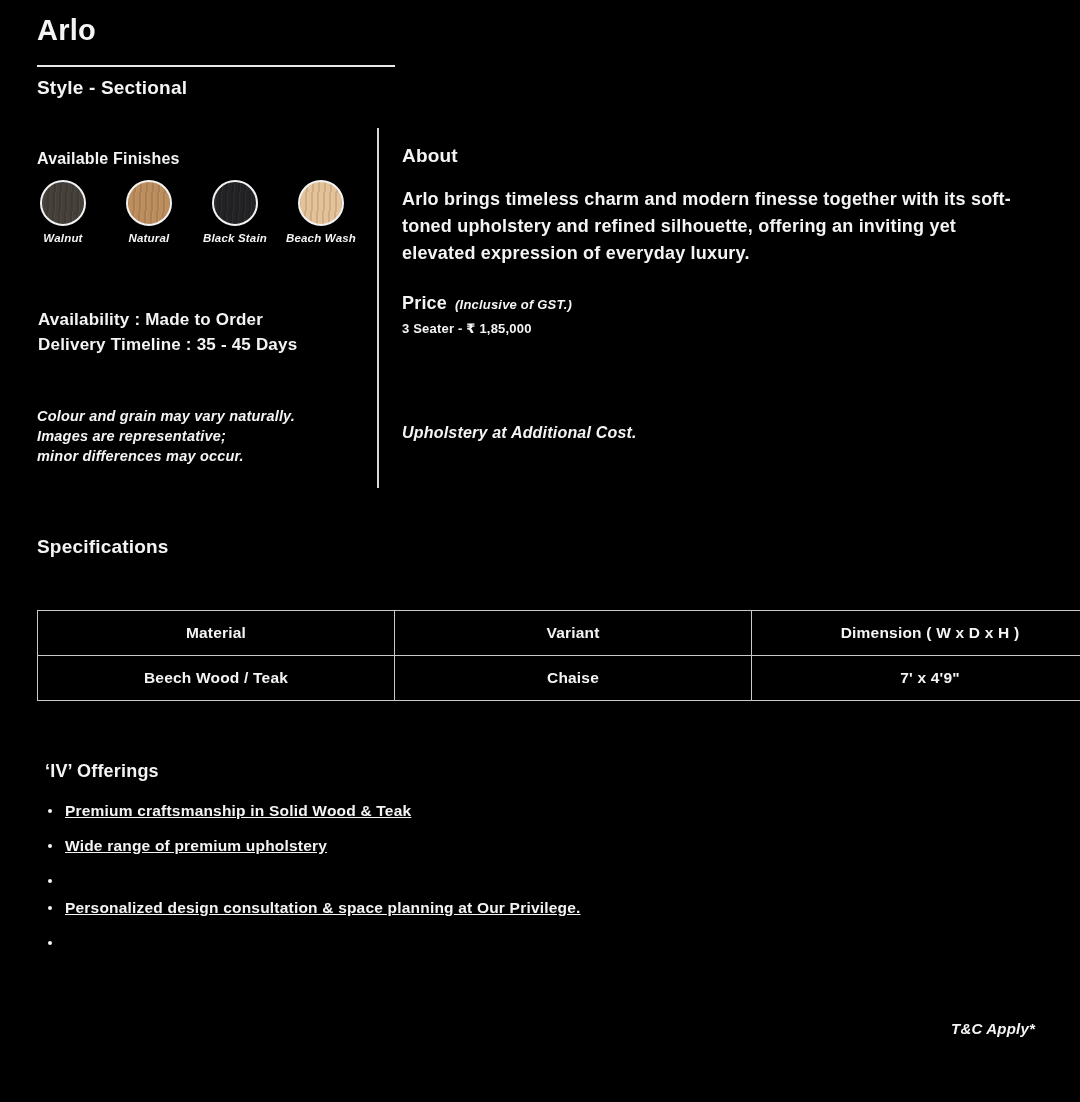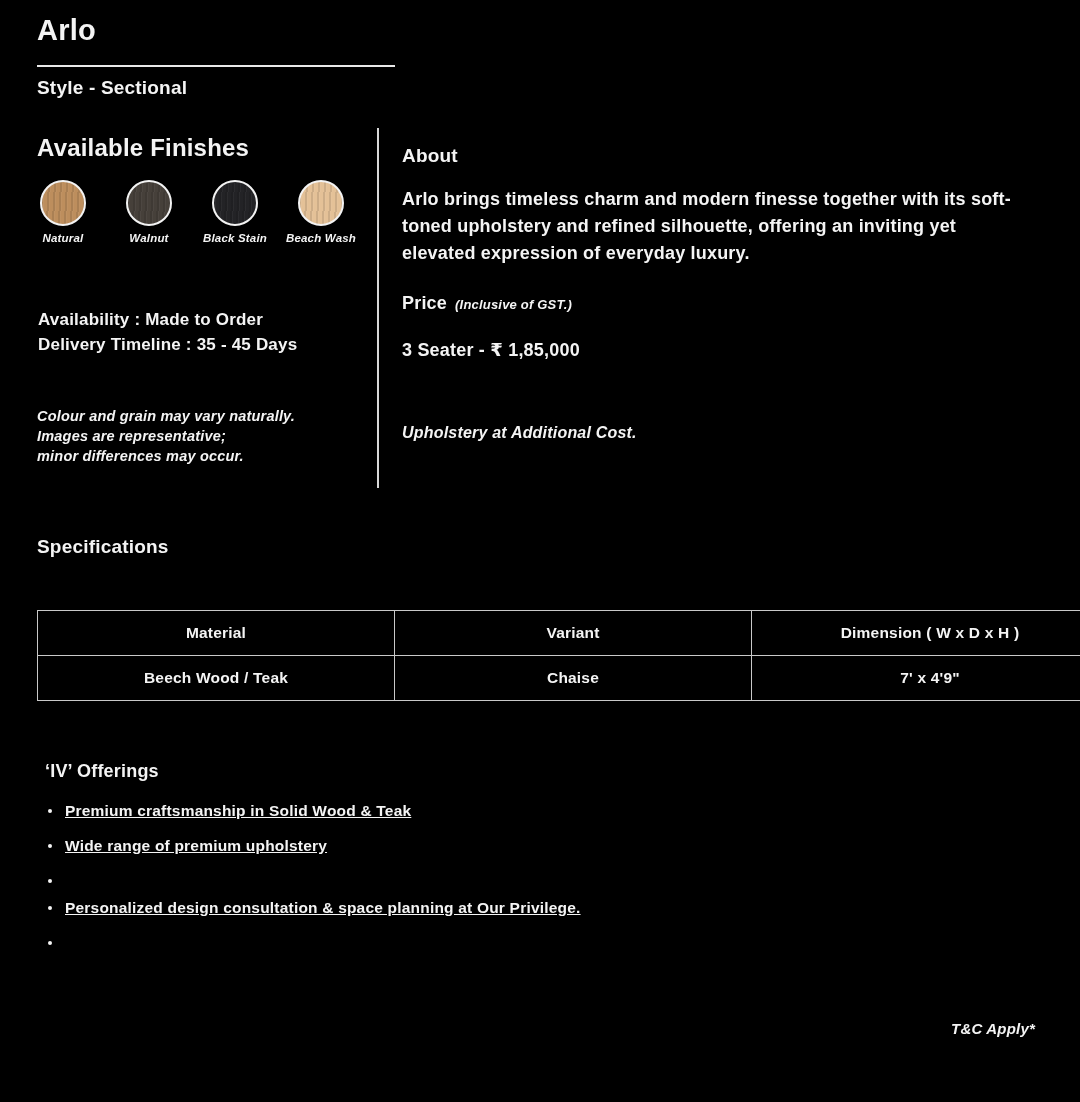--- a/index.html
+++ b/index.html
@@ -10,41 +10,41 @@
     color:#f4f4f4; letter-spacing:.2px;
   }
   .abs { position:absolute; }
 
   
   .title { left:37px; top:14px; font-size:29px; font-weight:700; }
   .title-rule { left:37px; top:65px; width:358px; height:2px; background:#e9e9e9; }
   .subtitle { left:37px; top:77px; font-size:19px; font-weight:700; }
 
   
-  .finishes-heading { left:37px; top:134px; font-size:24px; font-weight:700; }
+  .finishes-heading { left:37px; top:150px; font-size:16px; font-weight:700; }
   .swatches { left:20px; top:180px; display:flex; }
   .swatch { width:86px; display:flex; flex-direction:column; align-items:center; }
   .swatch-circle {
     width:46px; height:46px; border-radius:50%;
     border:2.5px solid #f3f3f3;
     background-image:repeating-linear-gradient(93deg, rgba(0,0,0,.10) 0 2px, rgba(255,255,255,.04) 2px 3px, transparent 3px 6px);
   }
   .swatch-label { margin-top:6px; font-size:11.5px; font-weight:700; font-style:italic; white-space:nowrap; }
 
   .availability { left:38px; top:307px; font-size:17px; font-weight:700; line-height:25px; }
   .finish-note { left:37px; top:406px; font-size:14.5px; font-weight:700; font-style:italic; line-height:20px; }
 
   .v-divider { left:377px; top:128px; width:2px; height:360px; background:#d8d8d8; }
 
   
   .about-heading { left:402px; top:145px; font-size:19px; font-weight:700; }
   .about-body { left:402px; top:186px; width:628px; font-size:18px; font-weight:600; line-height:27px; }
   .price-row { left:402px; top:293px; font-size:18px; font-weight:700; }
   .price-note { font-size:13px; font-weight:600; font-style:italic; margin-left:8px; }
-  .price-line { left:402px; top:339px; font-size:18px; font-weight:700; }
+  .price-line { left:402px; top:321px; font-size:13px; font-weight:700; }
   .cost-note { left:402px; top:420px; font-size:16px; font-weight:700; font-style:italic; line-height:25px; }
 
   
   .spec-heading { left:37px; top:536px; font-size:19px; font-weight:700; }
   .spec-table { left:37px; top:610px; width:1072px; border-collapse:collapse;border-radius:22px; }
   .spec-table th, .spec-table td {
     border:1px solid #c9c9c9; height:45px; width:33.33%;
     text-align:center; vertical-align:middle;
     font-size:15.5px; font-weight:700; color:#f4f4f4;
   }
@@ -61,26 +61,26 @@
 <body>
 
 <h1 class="abs title">Arlo</h1>
 <div class="abs title-rule"></div>
 <h2 class="abs subtitle">Style - Sectional</h2>
 
 <h3 class="abs finishes-heading">Available Finishes</h3>
 
 <div class="abs swatches">
   <div class="swatch">
+    <div class="swatch-circle" style="background-color: rgb(70, 64, 58);"></div>
+    <div class="swatch-label">Walnut</div>
+  </div>
+  <div class="swatch">
     <div class="swatch-circle" style="background-color: rgb(189, 142, 93);"></div>
     <div class="swatch-label">Natural</div>
-  </div>
-  <div class="swatch">
-    <div class="swatch-circle" style="background-color: rgb(70, 64, 58);"></div>
-    <div class="swatch-label">Walnut</div>
   </div>
   <div class="swatch">
     <div class="swatch-circle" style="background-color: rgb(35, 35, 38);"></div>
     <div class="swatch-label">Black Stain</div>
   </div>
   <div class="swatch">
     <div class="swatch-circle" style="background-color: rgb(228, 193, 151);"></div>
     <div class="swatch-label">Beach Wash</div>
   </div>
 </div>

